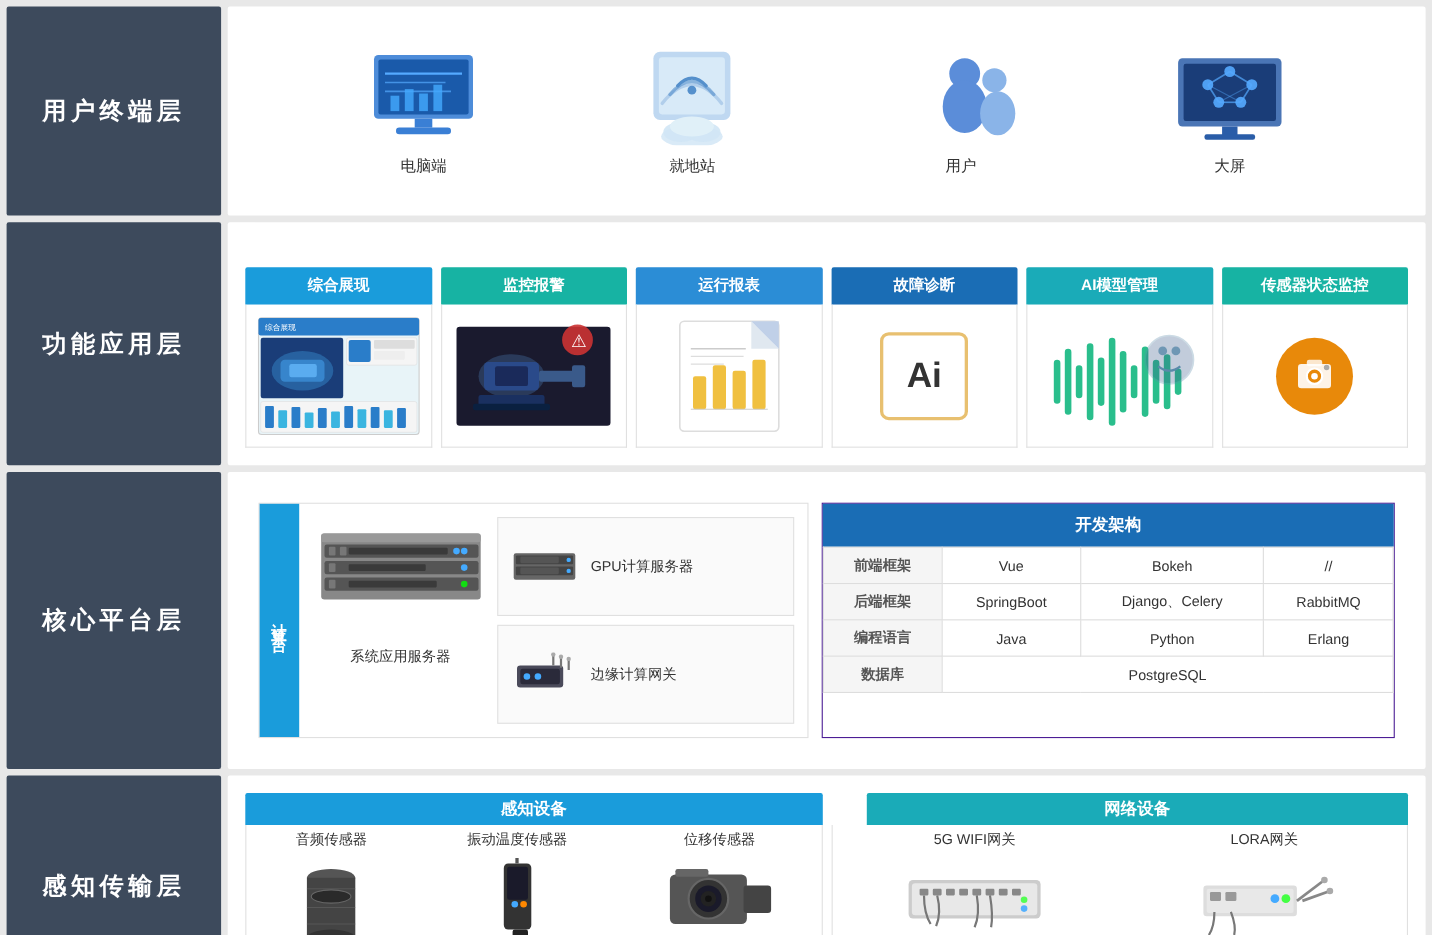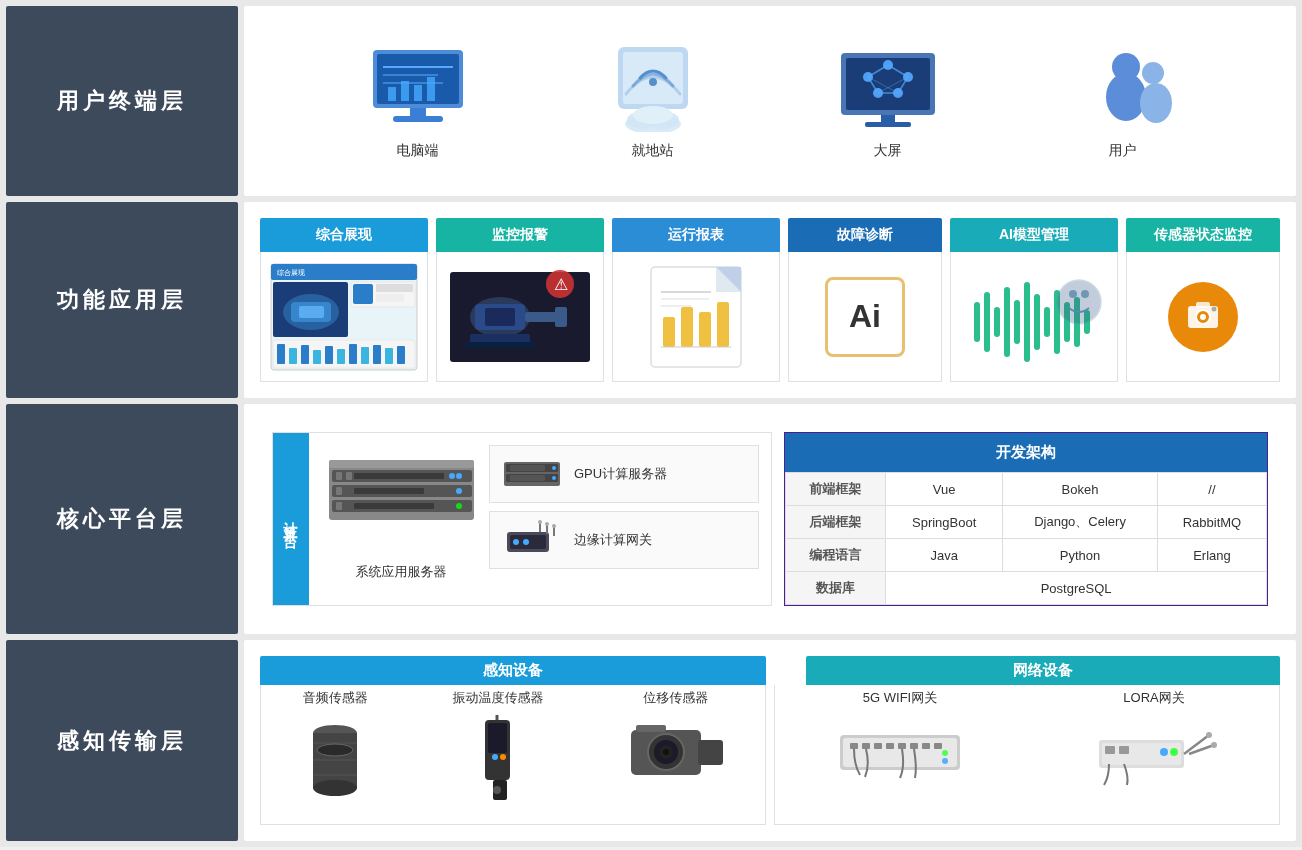--- a/index.html
+++ b/index.html
@@ -18,21 +18,21 @@
       padding: 6px;
     }
     
     .row {
       display: flex;
       flex-direction: row;
       gap: 6px;
     }
     
     .row-label {
-      width: 232px;
+      width: 195px;
       min-height: 180px;
       background: #4a5568;
       color: white;
       display: flex;
       align-items: center;
       justify-content: center;
       font-size: 22px;
       font-weight: bold;
       letter-spacing: 4px;
       flex-shrink: 0;
@@ -68,20 +68,21 @@
       justify-content: center;
     }
     .terminal-label {
       font-size: 14px;
       color: #333;
     }
     .func-modules {
       display: flex;
       flex-direction: row;
       gap: 8px;
+      margin-top: 25px;
     }
     .func-module {
       flex: 1;
       display: flex;
       flex-direction: column;
     }
     .func-module-header {
       background: #1a9cdb;
       color: white;
       text-align: center;
@@ -147,21 +148,21 @@
       gap: 24px;
     }
     .compute-right {
       flex: 1;
       display: flex;
       flex-direction: column;
       gap: 8px;
     }
     .compute-item {
       border: 1px solid #e0e0e0;
-      padding: 8px 12px;
+      padding: 24px 12px;
       display: flex;
       flex-direction: row;
       align-items: center;
       gap: 12px;
       background: #fafafa;
       text-align: right;
     }
     .compute-item-label {
       font-size: 13px;
       color: #333;
@@ -317,20 +318,34 @@
               <ellipse cx="55" cy="73" rx="20" ry="9" fill="#e0f0f8"></ellipse>
             </svg>
           </div>
           <span class="terminal-label">就地站</span>
         </div>
 
         <div class="terminal-item">
           <div class="terminal-icon">
             <svg width="110" height="85" viewBox="0 0 110 85">
 
+              <circle cx="58" cy="22" r="14" fill="#5b8dd9"></circle>
+              <ellipse cx="58" cy="52" rx="20" ry="24" fill="#5b8dd9"></ellipse>
+
+              <circle cx="85" cy="28" r="11" fill="#8ab4e8"></circle>
+              <ellipse cx="88" cy="58" rx="16" ry="20" fill="#8ab4e8"></ellipse>
+            </svg>
+          </div>
+          <span class="terminal-label">用户</span>
+        </div>
+
+        <div class="terminal-item">
+          <div class="terminal-icon">
+            <svg width="110" height="85" viewBox="0 0 110 85">
+
               <rect x="8" y="8" width="94" height="62" rx="4" fill="#2a5da8" opacity="0.85"></rect>
               <rect x="13" y="13" width="84" height="52" rx="2" fill="#1a3d78"></rect>
 
               <circle cx="35" cy="32" r="5" fill="#5af" opacity="0.9"></circle>
               <circle cx="55" cy="20" r="5" fill="#5af" opacity="0.9"></circle>
               <circle cx="75" cy="32" r="5" fill="#5af" opacity="0.9"></circle>
               <circle cx="45" cy="48" r="5" fill="#5af" opacity="0.9"></circle>
               <circle cx="65" cy="48" r="5" fill="#5af" opacity="0.9"></circle>
 
               <line x1="35" y1="32" x2="55" y2="20" stroke="#5af" stroke-width="1.5" opacity="0.7"></line>
@@ -339,34 +354,20 @@
               <line x1="75" y1="32" x2="65" y2="48" stroke="#5af" stroke-width="1.5" opacity="0.7"></line>
               <line x1="45" y1="48" x2="65" y2="48" stroke="#5af" stroke-width="1.5" opacity="0.7"></line>
               <line x1="35" y1="32" x2="65" y2="48" stroke="#5af" stroke-width="1" opacity="0.4"></line>
               <line x1="75" y1="32" x2="45" y2="48" stroke="#5af" stroke-width="1" opacity="0.4"></line>
 
               <rect x="48" y="70" width="14" height="8" fill="#2a5da8"></rect>
               <rect x="32" y="77" width="46" height="5" rx="2" fill="#2a5da8"></rect>
             </svg>
           </div>
           <span class="terminal-label">大屏</span>
-        </div>
-
-        <div class="terminal-item">
-          <div class="terminal-icon">
-            <svg width="110" height="85" viewBox="0 0 110 85">
-
-              <circle cx="58" cy="22" r="14" fill="#5b8dd9"></circle>
-              <ellipse cx="58" cy="52" rx="20" ry="24" fill="#5b8dd9"></ellipse>
-
-              <circle cx="85" cy="28" r="11" fill="#8ab4e8"></circle>
-              <ellipse cx="88" cy="58" rx="16" ry="20" fill="#8ab4e8"></ellipse>
-            </svg>
-          </div>
-          <span class="terminal-label">用户</span>
         </div>
 
       </div>
     </div>
   </div>
 
   <div class="row">
     <div class="row-label dark">
       <span>功能应用层</span>
     </div>

